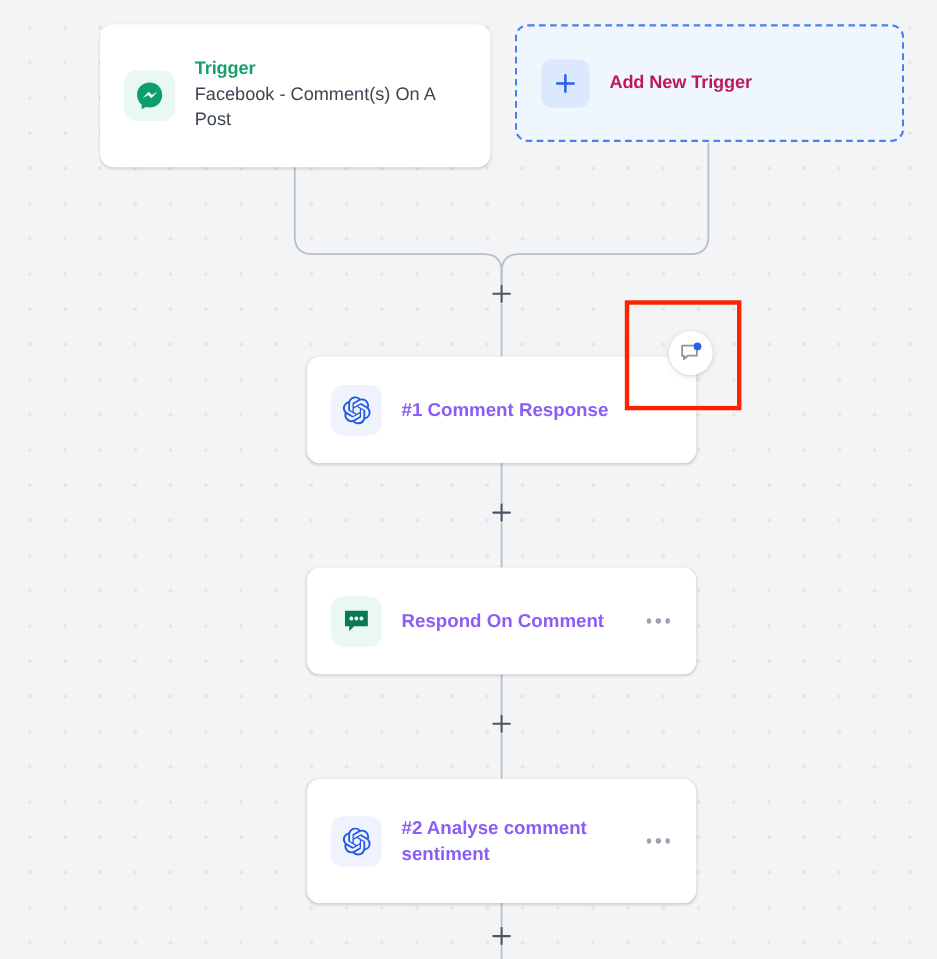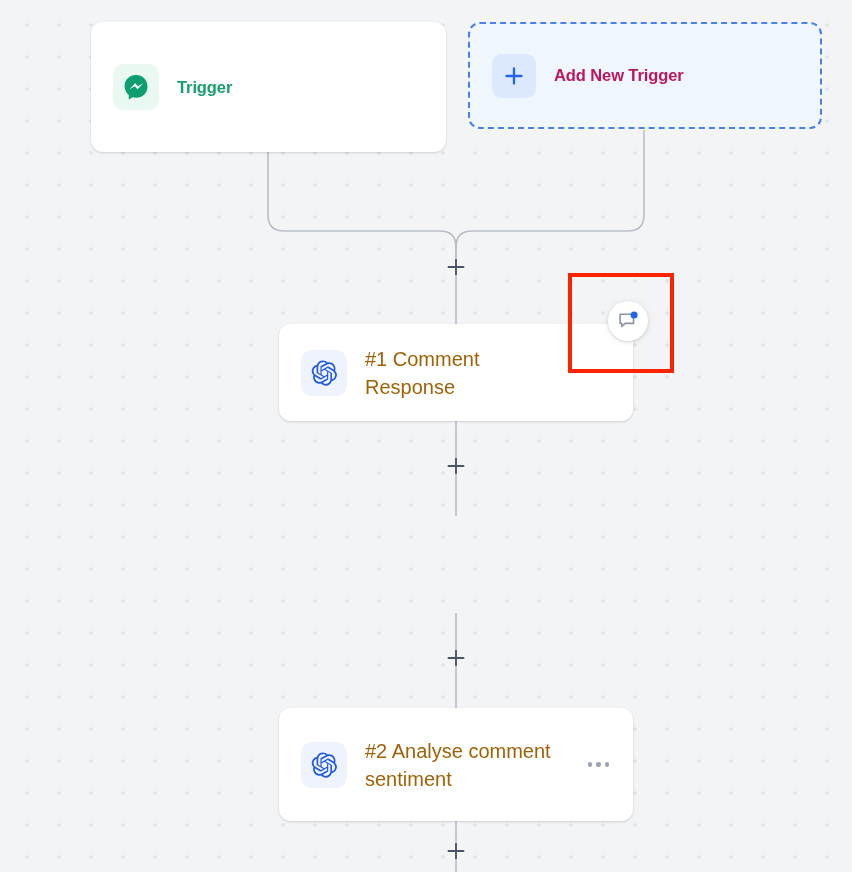--- a/index.html
+++ b/index.html
@@ -121,23 +121,23 @@
     left: 279px;
     width: 354px;
     padding: 0 22px;
     gap: 18px;
   }
   #step-1 { top: 324px; height: 97px; }
   #step-2 { top: 516px; height: 97px; }
   #step-3 { top: 708px; height: 113px; }
 
   .step-title {
-    color: #a16207;
-    font-size: 20px;
-    font-weight: 400;
+    color: #8b5cf6;
+    font-size: 17px;
+    font-weight: 700;
     line-height: 1.4;
     flex: 1 1 auto;
     max-width: 210px;
   }
 
   .kebab {
     flex: 0 0 auto;
     display: flex;
     gap: 4px;
     align-items: center;
@@ -226,20 +226,21 @@
 
   <div class="node-card" id="trigger-card">
     <div class="icon-tile green">
       <svg width="30" height="30" viewBox="0 0 30 30" xmlns="http://www.w3.org/2000/svg">
         <path d="M15 3C8.6 3 3.6 7.7 3.6 14.05c0 3.62 1.62 6.85 4.16 8.95v4.4l3.97-2.18c1.06.29 2.18.45 3.34.45 6.4 0 11.4-4.69 11.4-11.04C26.47 7.7 21.4 3 15 3z" fill="#0b9e6e"></path>
         <path d="M8.6 17.3l5.6-5.95 2.86 2.98 5.12-2.98-5.6 5.95-2.8-2.98-5.18 2.98z" fill="#ffffff"></path>
       </svg>
     </div>
     <div class="trigger-text">
       <span class="trigger-label">Trigger</span>
+      <span class="trigger-title">Facebook - Comment(s) On A Post</span>
     </div>
   </div>
 
   <div id="add-trigger-card">
     <div class="plus-tile">
       <svg width="22" height="22" viewBox="0 0 22 22" xmlns="http://www.w3.org/2000/svg">
         <path d="M11 3.5 V18.5 M3.5 11 H18.5" stroke="#2563eb" stroke-width="2.3" stroke-linecap="round"></path>
       </svg>
     </div>
     <span class="add-trigger-label">Add New Trigger</span>
@@ -247,20 +248,36 @@
 
   <div class="node-card step-card" id="step-1">
     <div class="icon-tile blue">
       <svg width="28" height="28" viewBox="0 0 24 24" xmlns="http://www.w3.org/2000/svg">
         <path fill="#2158e3" d="M21.55 10.02a5.4 5.4 0 0 0-.47-4.44 5.47 5.47 0 0 0-5.88-2.62A5.42 5.42 0 0 0 11.12 1.2a5.47 5.47 0 0 0-5.21 3.78 5.41 5.41 0 0 0-3.62 2.62 5.47 5.47 0 0 0 .67 6.4 5.4 5.4 0 0 0 .46 4.44 5.47 5.47 0 0 0 5.89 2.62 5.4 5.4 0 0 0 4.07 1.82 5.47 5.47 0 0 0 5.22-3.79 5.41 5.41 0 0 0 3.61-2.62 5.47 5.47 0 0 0-.66-6.4zm-8.14 11.37a4.05 4.05 0 0 1-2.6-.94l.13-.07 4.32-2.5a.7.7 0 0 0 .35-.61v-6.1l1.83 1.06a.07.07 0 0 1 .03.05v5.05a4.07 4.07 0 0 1-4.06 4.06zM4.67 17.66a4.05 4.05 0 0 1-.48-2.72l.13.08 4.32 2.49a.7.7 0 0 0 .7 0l5.28-3.04v2.11a.07.07 0 0 1-.03.06l-4.37 2.52a4.07 4.07 0 0 1-5.55-1.5zM3.53 8.32a4.05 4.05 0 0 1 2.12-1.78v5.14a.7.7 0 0 0 .35.6l5.26 3.04-1.83 1.05a.07.07 0 0 1-.06 0L5.06 13.8a4.07 4.07 0 0 1-1.53-5.48zm15 3.49-5.28-3.06 1.83-1.05a.07.07 0 0 1 .06 0l4.37 2.52a4.06 4.06 0 0 1-.63 7.33v-5.14a.7.7 0 0 0-.35-.6zm1.82-2.74-.13-.08-4.31-2.51a.7.7 0 0 0-.71 0L9.93 9.52V7.41a.07.07 0 0 1 .02-.06l4.37-2.52a4.06 4.06 0 0 1 6.03 4.2zM8.93 12.8 7.1 11.75a.07.07 0 0 1-.03-.05V6.65a4.06 4.06 0 0 1 6.66-3.12l-.13.07-4.32 2.5a.7.7 0 0 0-.35.6v6.1zm1-2.14 2.35-1.36 2.36 1.36v2.72l-2.35 1.36-2.36-1.36v-2.72z"></path>
       </svg>
     </div>
     <span class="step-title">#1 Comment Response</span>
   </div>
 
+  <div class="node-card step-card" id="step-2">
+    <div class="icon-tile green">
+      <svg width="28" height="28" viewBox="0 0 28 28" xmlns="http://www.w3.org/2000/svg">
+        <path d="M3.6 4.2h20.8v14.2H11.9l-4.4 4.5v-4.5H3.6z" fill="#0b7a52"></path>
+        <circle cx="9.4" cy="11.3" r="1.75" fill="#ffffff"></circle>
+        <circle cx="14.0" cy="11.3" r="1.75" fill="#ffffff"></circle>
+        <circle cx="18.6" cy="11.3" r="1.75" fill="#ffffff"></circle>
+      </svg>
+    </div>
+    <span class="step-title">Respond On Comment</span>
+    <span class="kebab">
+      <i></i>
+        <i></i>
+        <i></i>
+    </span>
+  </div>
 
   <div class="node-card step-card" id="step-3">
     <div class="icon-tile blue">
       <svg width="28" height="28" viewBox="0 0 24 24" xmlns="http://www.w3.org/2000/svg">
         <path fill="#2158e3" d="M21.55 10.02a5.4 5.4 0 0 0-.47-4.44 5.47 5.47 0 0 0-5.88-2.62A5.42 5.42 0 0 0 11.12 1.2a5.47 5.47 0 0 0-5.21 3.78 5.41 5.41 0 0 0-3.62 2.62 5.47 5.47 0 0 0 .67 6.4 5.4 5.4 0 0 0 .46 4.44 5.47 5.47 0 0 0 5.89 2.62 5.4 5.4 0 0 0 4.07 1.82 5.47 5.47 0 0 0 5.22-3.79 5.41 5.41 0 0 0 3.61-2.62 5.47 5.47 0 0 0-.66-6.4zm-8.14 11.37a4.05 4.05 0 0 1-2.6-.94l.13-.07 4.32-2.5a.7.7 0 0 0 .35-.61v-6.1l1.83 1.06a.07.07 0 0 1 .03.05v5.05a4.07 4.07 0 0 1-4.06 4.06zM4.67 17.66a4.05 4.05 0 0 1-.48-2.72l.13.08 4.32 2.49a.7.7 0 0 0 .7 0l5.28-3.04v2.11a.07.07 0 0 1-.03.06l-4.37 2.52a4.07 4.07 0 0 1-5.55-1.5zM3.53 8.32a4.05 4.05 0 0 1 2.12-1.78v5.14a.7.7 0 0 0 .35.6l5.26 3.04-1.83 1.05a.07.07 0 0 1-.06 0L5.06 13.8a4.07 4.07 0 0 1-1.53-5.48zm15 3.49-5.28-3.06 1.83-1.05a.07.07 0 0 1 .06 0l4.37 2.52a4.06 4.06 0 0 1-.63 7.33v-5.14a.7.7 0 0 0-.35-.6zm1.82-2.74-.13-.08-4.31-2.51a.7.7 0 0 0-.71 0L9.93 9.52V7.41a.07.07 0 0 1 .02-.06l4.37-2.52a4.06 4.06 0 0 1 6.03 4.2zM8.93 12.8 7.1 11.75a.07.07 0 0 1-.03-.05V6.65a4.06 4.06 0 0 1 6.66-3.12l-.13.07-4.32 2.5a.7.7 0 0 0-.35.6v6.1zm1-2.14 2.35-1.36 2.36 1.36v2.72l-2.35 1.36-2.36-1.36v-2.72z"></path>
       </svg>
     </div>
     <span class="step-title">#2 Analyse comment sentiment</span>
     <span class="kebab">
       <i></i>

